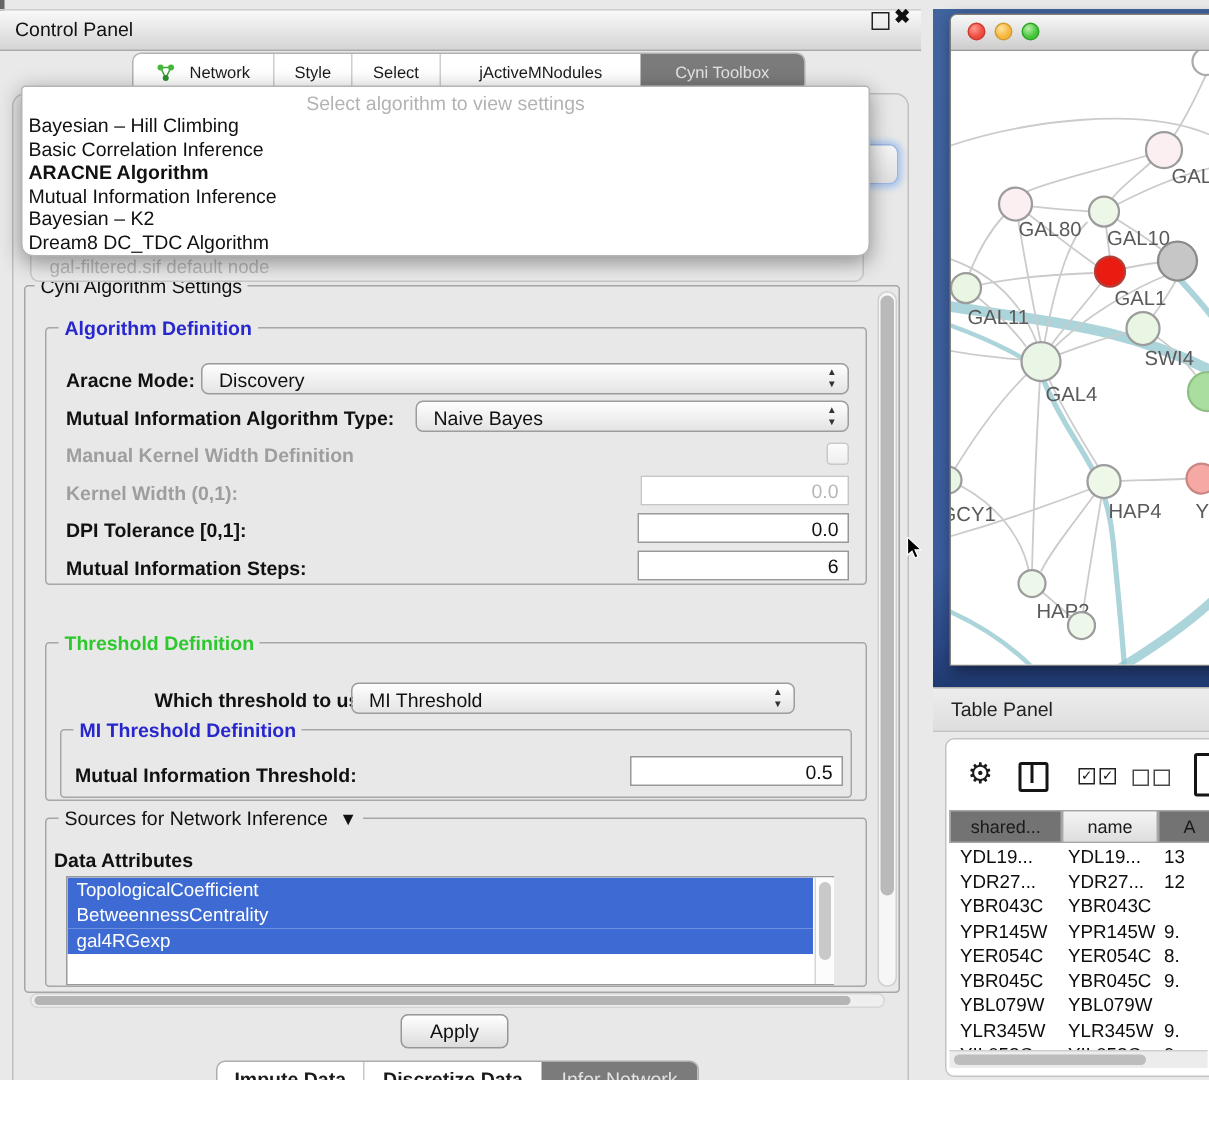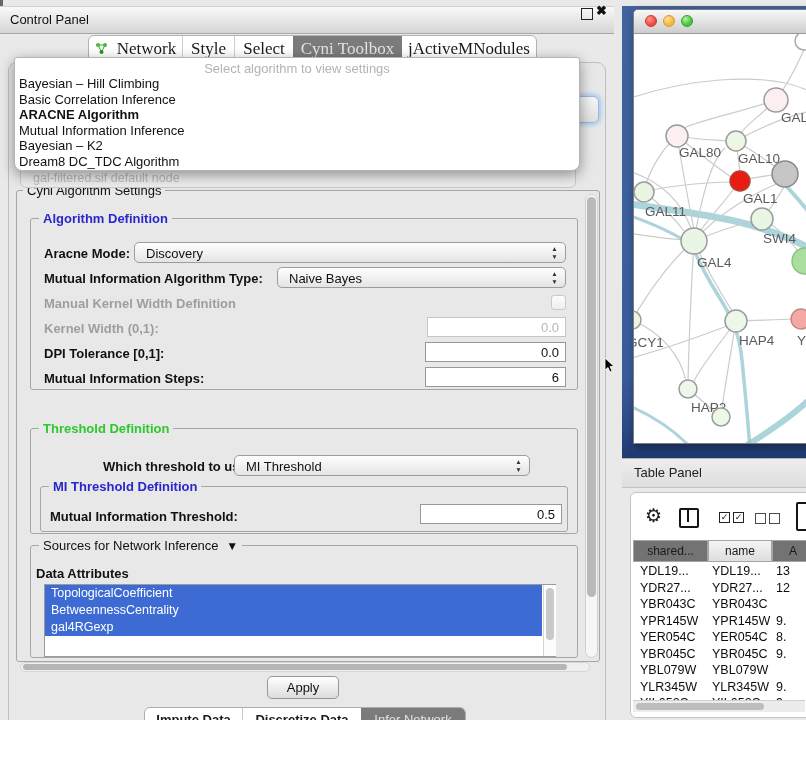--- a/index.html
+++ b/index.html
@@ -8,22 +8,22 @@
   .abs{position:absolute;}
   
   #corner-tick{left:0;top:0;width:3px;height:8px;background:#666;}
   #titlebar{left:0;top:6px;width:614px;height:26px;background:linear-gradient(#f9f9f9,#d5d5d5);
             border-top:1px solid #cfcfcf;border-bottom:1px solid #a8a8a8;}
   #titlebar-text{left:10px;top:5px;font-size:13px;color:#111;}
   #float-icon{left:581px;top:8px;width:10px;height:10px;border:1.5px solid #222;background:transparent;}
   #close-icon{left:596px;top:3px;font-size:13px;font-weight:bold;color:#111;}
   #tabbar{left:88px;top:35px;width:449px;height:27px;background:#fff;border:1px solid #b2b2b2;
           border-radius:6px;display:flex;box-sizing:border-box;overflow:hidden;}
-  .tab{display:flex;align-items:center;justify-content:center;font-size:17px;color:#1a1a1a;
-       border-left:1px solid #cfcfcf;box-sizing:border-box;gap:9px;font-family:Liberation Serif, serif;}
+  .tab{display:flex;align-items:center;justify-content:center;font-size:11px;color:#1a1a1a;
+       border-left:1px solid #cfcfcf;box-sizing:border-box;gap:9px;}
   .tab:first-child{border-left:none;}
   .tab.sel{background:#7b7b7b;color:#e4e4e4;border-left:none;}
   .tab.sel + .tab{border-left:none;}
   #panel-outer{left:8px;top:62px;width:598px;height:679px;background:#e8e8e8;border:1px solid #bfbfbf;
                border-radius:9px;box-sizing:border-box;}
   
   #net-combo{left:20px;top:166px;width:556px;height:22px;border:1px solid #c8c8c8;border-radius:6px;
              background:#ececec;color:#b9b9b9;font-size:12.5px;line-height:22px;padding-left:12px;
              box-sizing:border-box;z-index:1;}
   #focus-frag{left:574px;top:96px;width:23px;height:25px;border:1px solid #9ab6e2;border-radius:0 6px 6px 0;
@@ -138,25 +138,25 @@
         <circle cx="6.5" cy="10" r="2" fill="#2f8f2f"></circle>
       </svg>
       <span>Network</span>
     </div>
     <div class="tab" style="flex:0 0 52px">
       <span>Style</span>
     </div>
     <div class="tab" style="flex:0 0 59px">
       <span>Select</span>
     </div>
+    <div class="tab" style="flex:1 1 auto">
+      <span>jActiveMNodules</span>
+    </div>
     <div class="tab sel" style="flex:0 0 109px">
       <span>Cyni Toolbox</span>
-    </div>
-    <div class="tab" style="flex:1 1 auto">
-      <span>jActiveMNodules</span>
     </div>
   </div>
 
   <div class="abs" id="panel-outer"></div>
 
   <div class="abs" id="net-combo">gal-filtered.sif default node</div>
 
   <div class="abs" id="focus-frag"></div>
 
   <div class="abs" id="popup">

